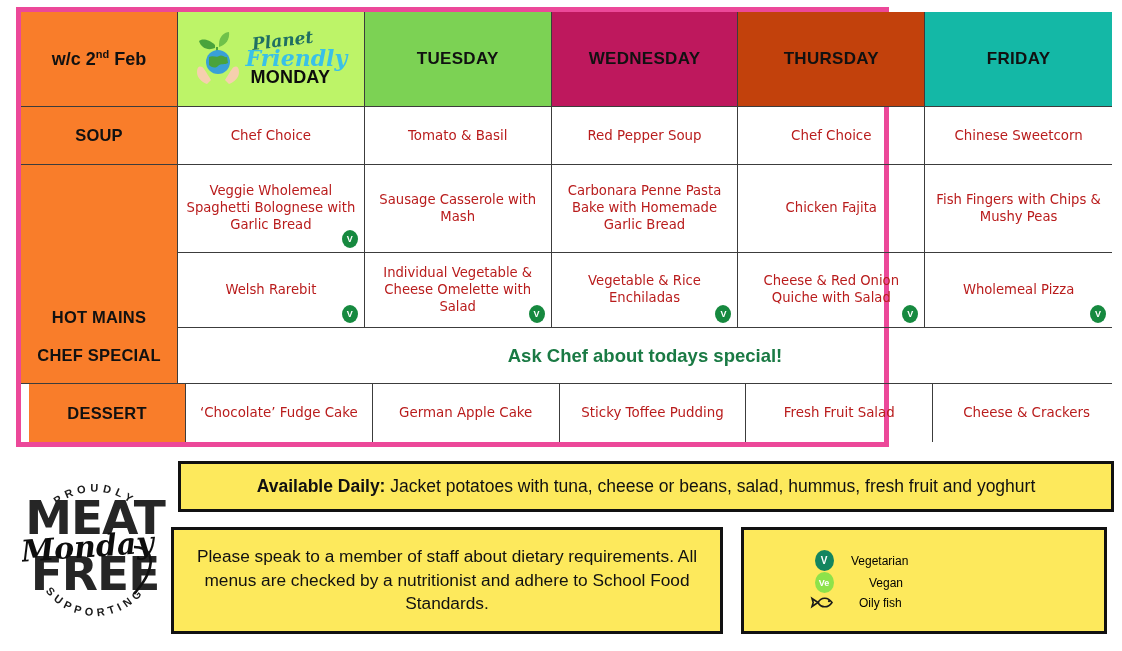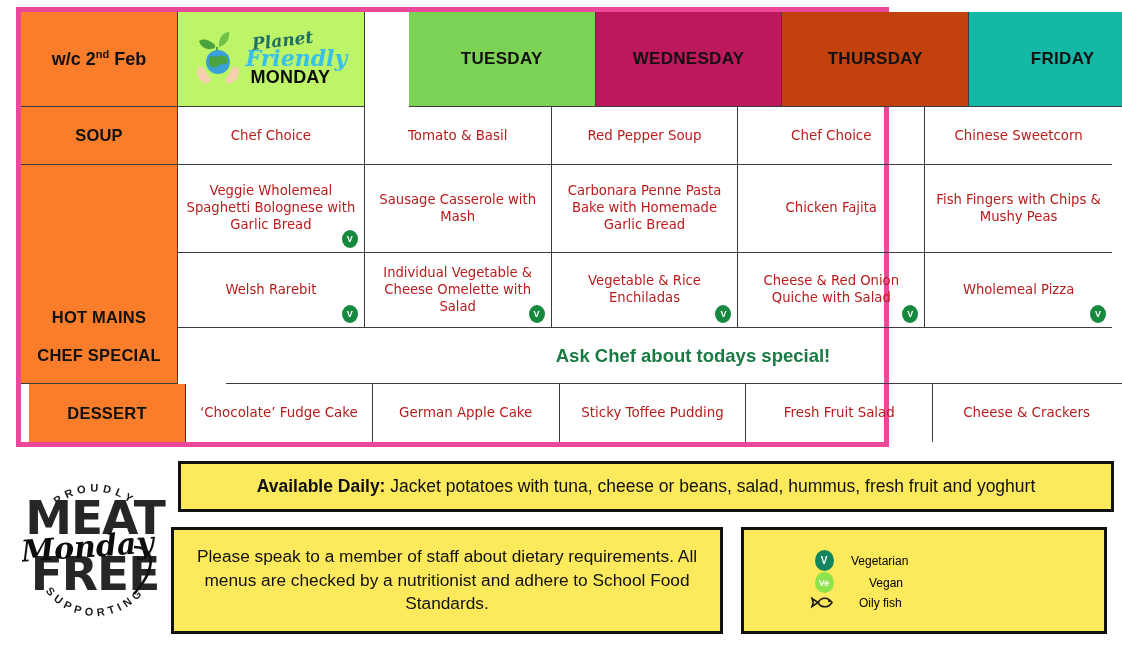--- a/index.html
+++ b/index.html
@@ -18,21 +18,21 @@
     width: 873px; height: 440px;
     border: 5px solid #ec4899;
     display: flex;
     flex-direction: column;
   }
   .grid-row { display: flex; width: 100%; }
   .row-header  { height: 97px; }
   .row-soup    { height: 59px; }
   .row-mains1  { height: 88px; }
   .row-mains2  { height: 76px; }
-  .row-special { height: 57px; gap: 48px; }
+  .row-special { height: 57px; }
   .row-dessert { height: 59px; margin-left: 8px; }
 
   .cell {
     border-right: 1.5px solid #3c3c3c;
     border-bottom: 1.5px solid #3c3c3c;
     display: flex; align-items: center; justify-content: center;
     position: relative;
     overflow: hidden;
   }
   .cell:last-child { border-right: none; }
@@ -48,21 +48,21 @@
     font-size: 16.5px;
     letter-spacing: .2px;
   }
   .day-head {
     font-weight: bold;
     font-size: 17px;
     color: #111;
     letter-spacing: .3px;
   }
   .head-mon { background: #bdf468; }
-  .head-tue { background: #7cd254; margin-left: 44px; }
+  .head-tue { background: #7cd254; }
   .head-wed { background: #be185d; }
   .head-thu { background: #c2410c; }
   .head-fri { background: #14b8a6; }
   .head-wc  { background: #f97d2a; }
 
   .wc-text { font-size: 18px; font-weight: 600; color:#111; }
   .wc-text sup { font-size: 11px; vertical-align: super; }
 
   
   .pfm {

